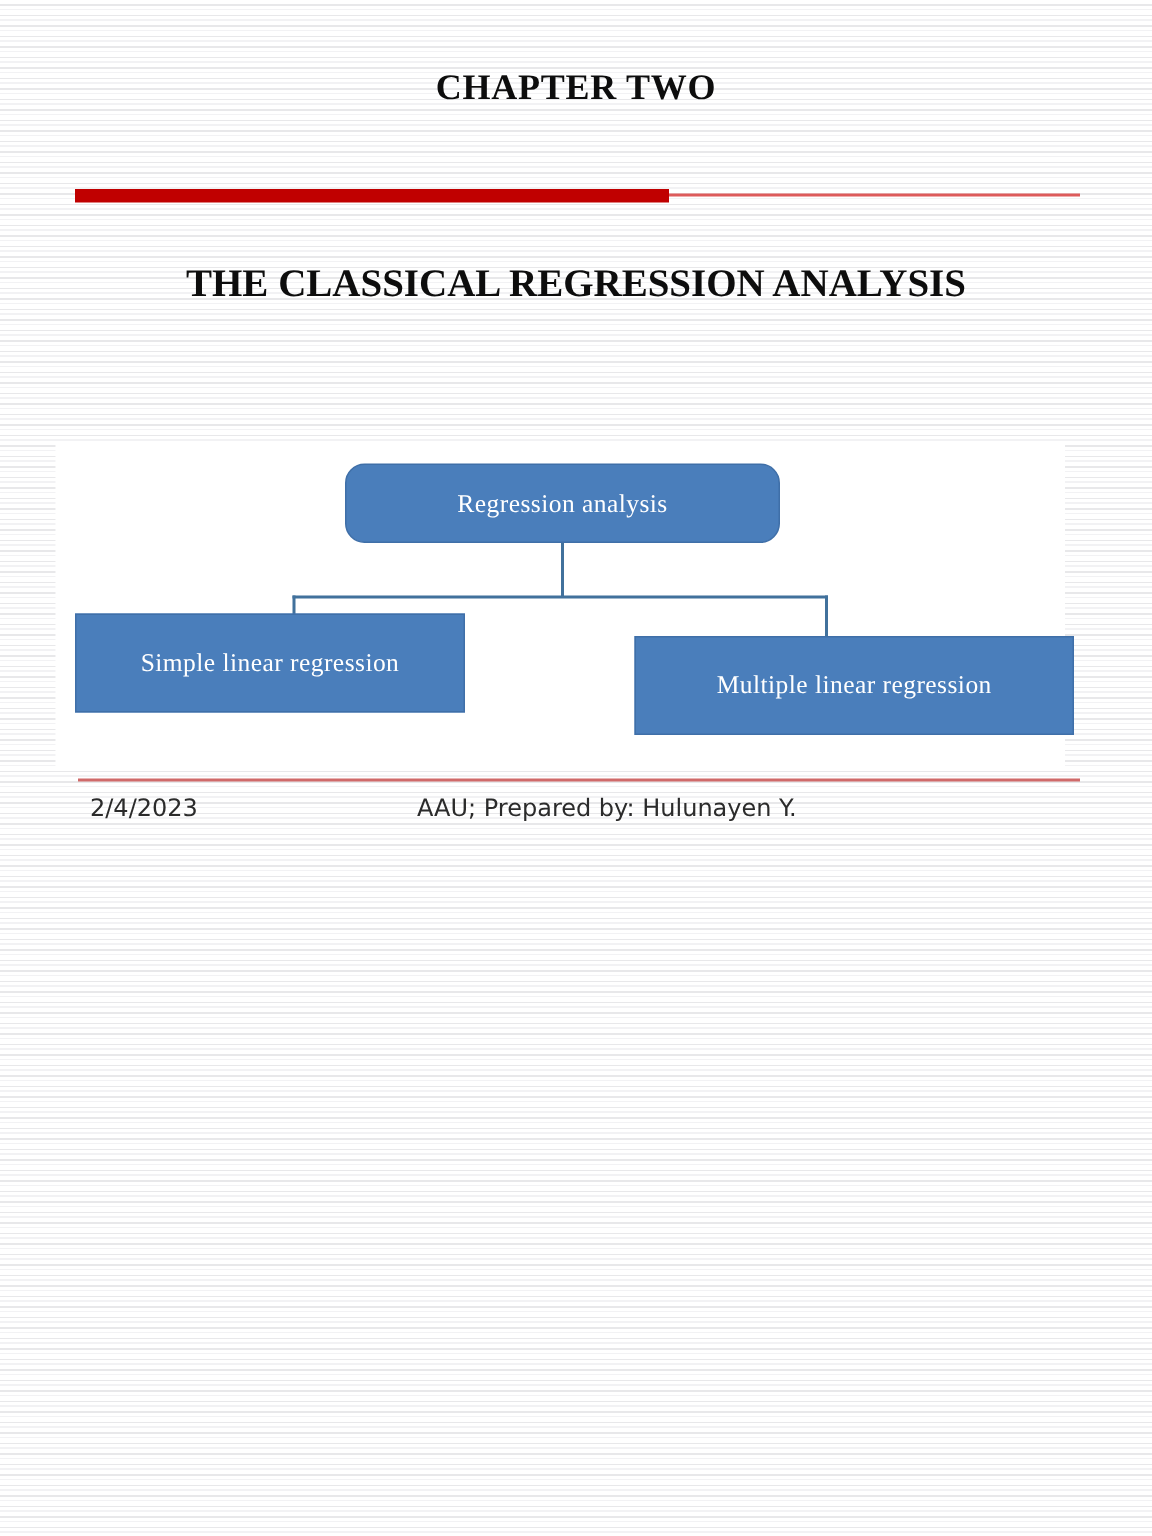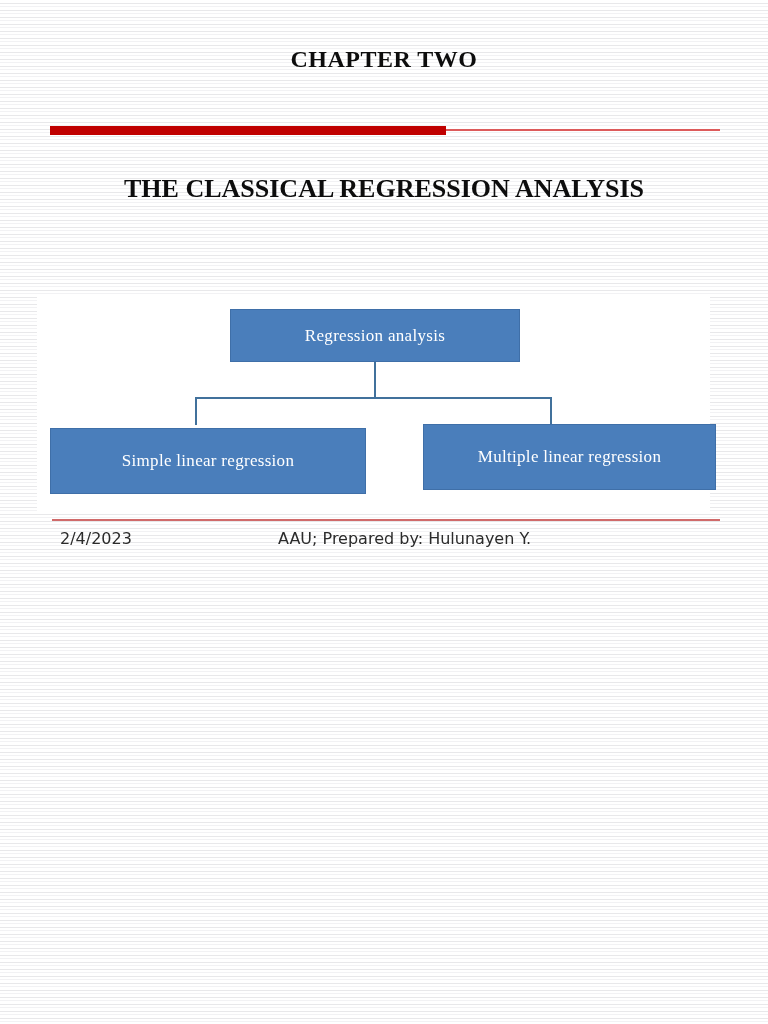--- a/index.html
+++ b/index.html
@@ -119,22 +119,22 @@
     font-family: "Liberation Serif", serif;
     font-size: 17px;
     display: flex;
     align-items: center;
     justify-content: center;
     text-align: center;
     letter-spacing: 0.3px;
     box-sizing: border-box;
   }
   
-  #node-root     { left: 193px; top: 13px;  width: 290px; height: 53px; }
-  #node-simple   { left: 13px;  top: 132px; width: 316px; height: 66px; }
+  #node-root     { left: 193px; top: 13px;  width: 290px; height: 53px; border-radius: 13px; }
+  #node-simple   { left: 13px;  top: 113px; width: 260px; height: 66px; }
   #node-multiple { left: 386px; top: 128px; width: 293px; height: 66px; }
 
   .connector {
     position: absolute;
     background: #41719c;
   }
   #conn-vert-top   { left: 337px; top: 66px;  width: 2px;   height: 36px; }
   #conn-horizontal { left: 158px; top: 101px; width: 357px; height: 2px; }
   #conn-vert-left  { left: 158px; top: 101px; width: 2px;   height: 28px; }
   #conn-vert-right { left: 513px; top: 101px; width: 2px;   height: 28px; }

